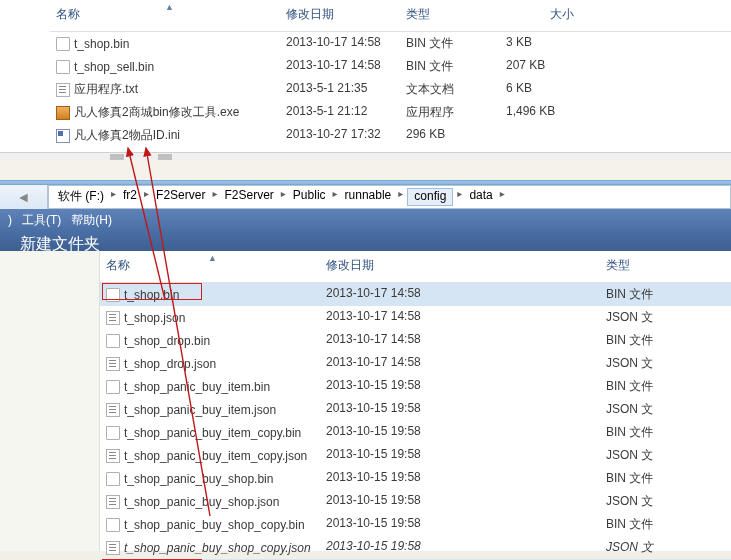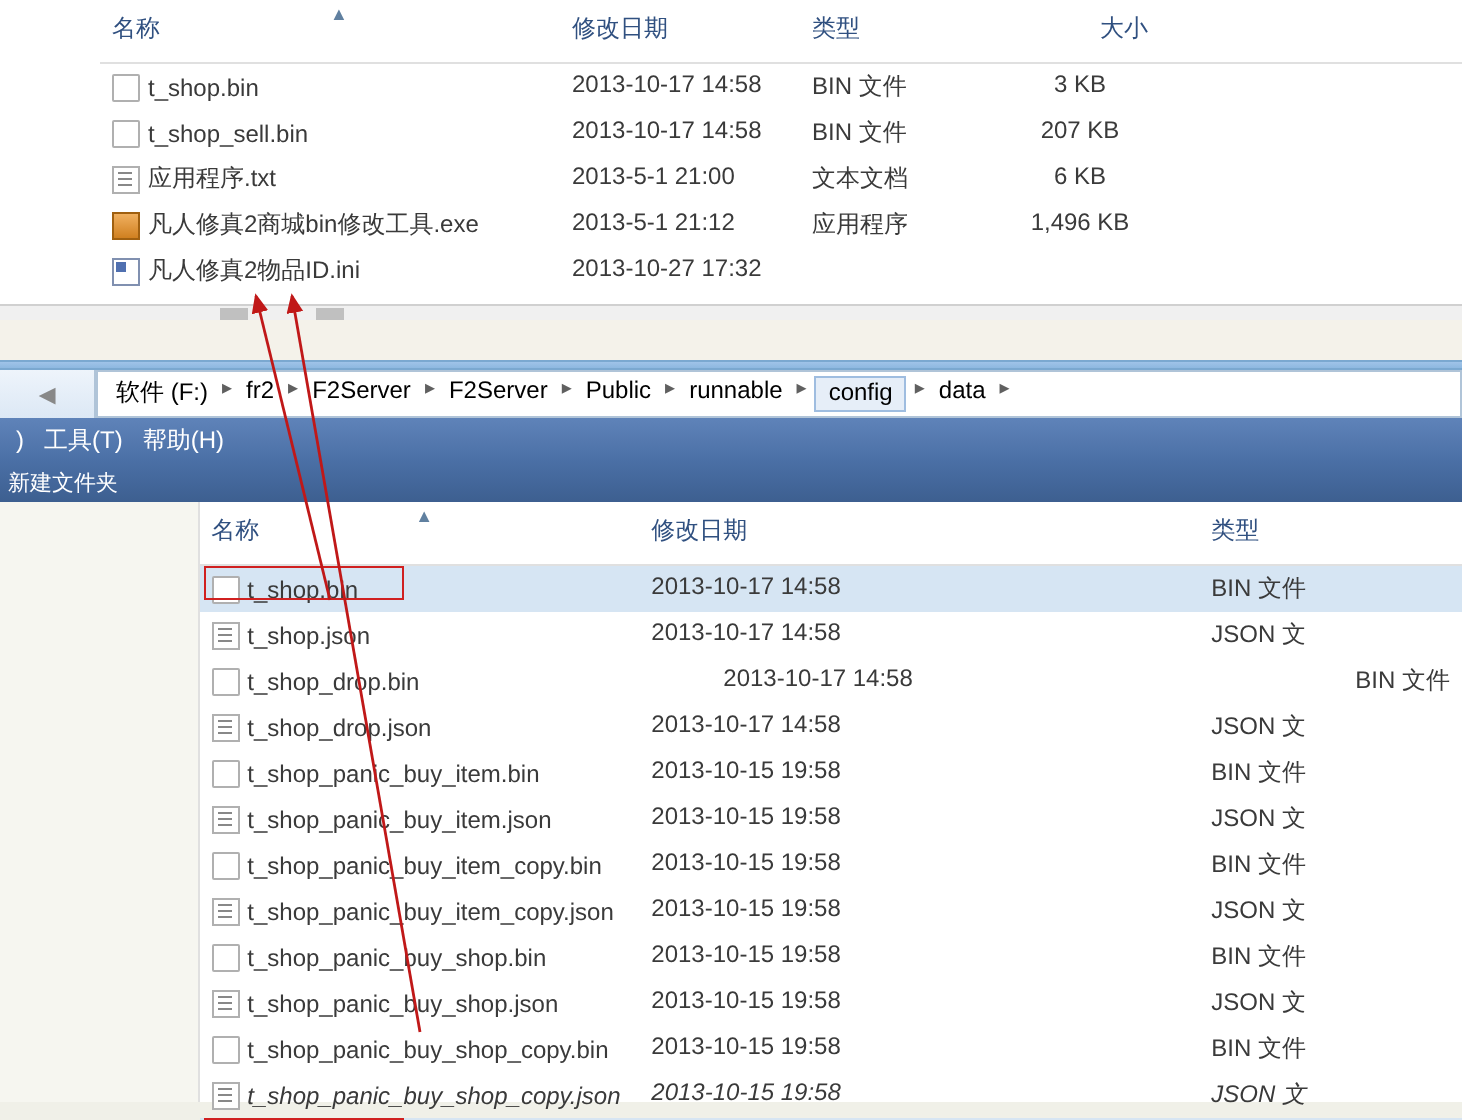--- a/index.html
+++ b/index.html
@@ -39,21 +39,21 @@
     padding: 1px 0;
     color: #3a3a3a;
   }
   .row.selected {
     background: #d6e5f3;
   }
   .row .cell { padding: 2px 6px; white-space: nowrap; overflow: hidden; }
   .col-name { width: 230px; display: flex; align-items: center; gap: 4px; }
   .col-date { width: 120px; }
   .col-type { width: 100px; }
-  .col-size { width: 80px; text-align: center; padding-right: 16px; }
+  .col-size { width: 80px; text-align: left; padding-right: 16px; }
   .icon {
     width: 14px; height: 14px; display: inline-block; flex-shrink: 0;
   }
   .icon-file {
     border: 1px solid #b0b0b0; background: #fff; border-radius: 1px;
   }
   .icon-txt {
     border: 1px solid #b0b0b0; background: #fff; position: relative;
   }
   .icon-txt::after {
@@ -103,23 +103,23 @@
     background: linear-gradient(#5f83b9,#4a6fa5);
     color: #fff;
     padding: 3px 8px;
     height: 22px;
     display:flex; gap:10px; align-items:center;
     font-size: 12px;
   }
   .toolbar2 {
     background: linear-gradient(#4a6fa5,#3d5f90);
     color:#fff;
-    padding: 3px 4px;
+    padding: 3px 20px;
     height: 20px;
-    font-size: 11px;
+    font-size: 16px;
   }
   .bottom-body {
     display:flex;
     background:#fff;
     height: 300px;
   }
   .bottom-left-gutter {
     width: 100px;
     background:#f6f6f0;
     border-right:1px solid #e0e0e0;
@@ -182,39 +182,40 @@
         </div>
         <div class="cell col-date">2013-10-17 14:58</div>
         <div class="cell col-type">BIN 文件</div>
         <div class="cell col-size">207 KB</div>
       </div>
       <div class="row">
         <div class="cell col-name">
           <span class="icon icon-txt"></span>
           <span>应用程序.txt</span>
         </div>
-        <div class="cell col-date">2013-5-1 21:00</div>
+        <div class="cell col-date">2013-5-1 21:35</div>
         <div class="cell col-type">文本文档</div>
         <div class="cell col-size">6 KB</div>
       </div>
       <div class="row">
         <div class="cell col-name">
           <span class="icon icon-exe"></span>
           <span>凡人修真2商城bin修改工具.exe</span>
         </div>
         <div class="cell col-date">2013-5-1 21:12</div>
         <div class="cell col-type">应用程序</div>
         <div class="cell col-size">1,496 KB</div>
       </div>
       <div class="row">
         <div class="cell col-name">
           <span class="icon icon-ini"></span>
           <span>凡人修真2物品ID.ini</span>
         </div>
         <div class="cell col-date">2013-10-27 17:32</div>
+        <div class="cell col-size">296 KB</div>
       </div>
     </div>
 </div>
 <div class="top-pane-scroll">
   <div class="thumb"></div>
   <div class="thumb2"></div>
 </div>
 
 <div style="height:20px;background:#f4f2ea;"></div>
 <div class="divider-blue"></div>
@@ -272,21 +273,21 @@
           <div class="highlight-box" style="left: 2px; top: 0px; width: 100px; height: 17px;"></div>
         </div>
         <div class="row" style="position: relative;">
           <div class="cell col-name">
             <span class="icon icon-txt"></span>
             <span>t_shop.json</span>
           </div>
           <div class="cell col-date" style="width:280px">2013-10-17 14:58</div>
           <div class="cell" style="flex:1">JSON 文</div>
         </div>
-        <div class="row" style="position: relative; gap: 36px;">
+        <div class="row" style="position: relative;">
           <div class="cell col-name">
             <span class="icon icon-file"></span>
             <span>t_shop_drop.bin</span>
           </div>
           <div class="cell col-date" style="width:280px">2013-10-17 14:58</div>
           <div class="cell" style="flex:1">BIN 文件</div>
         </div>
         <div class="row" style="position: relative;">
           <div class="cell col-name">
             <span class="icon icon-txt"></span>

